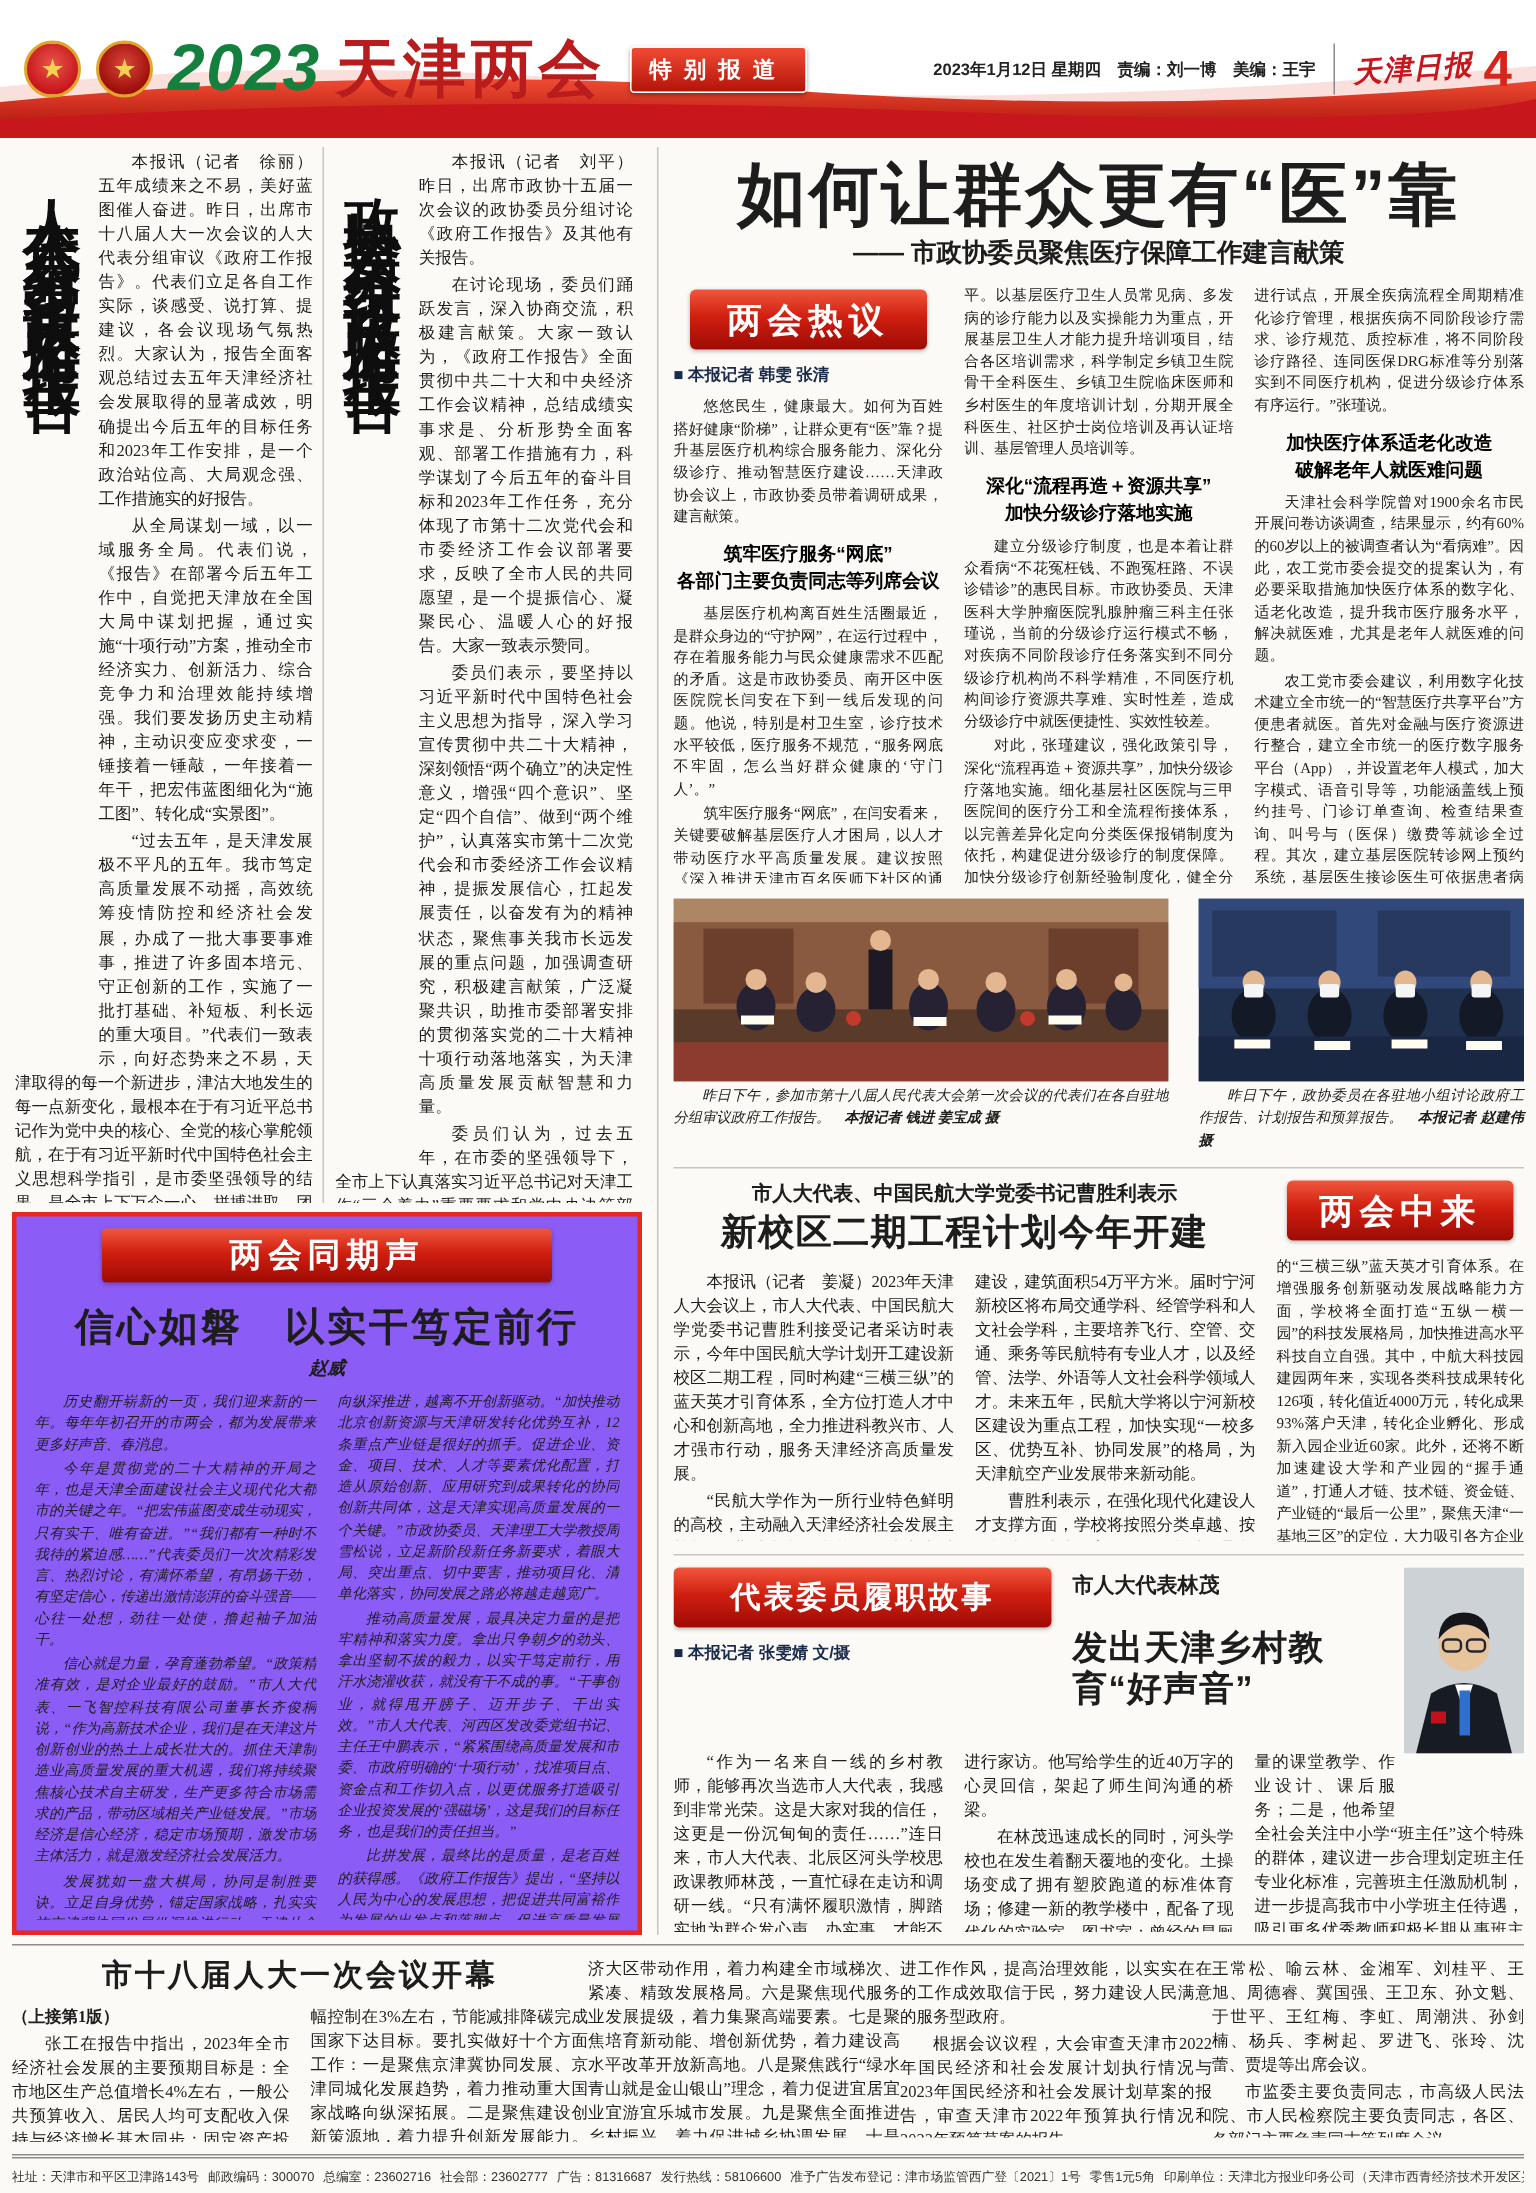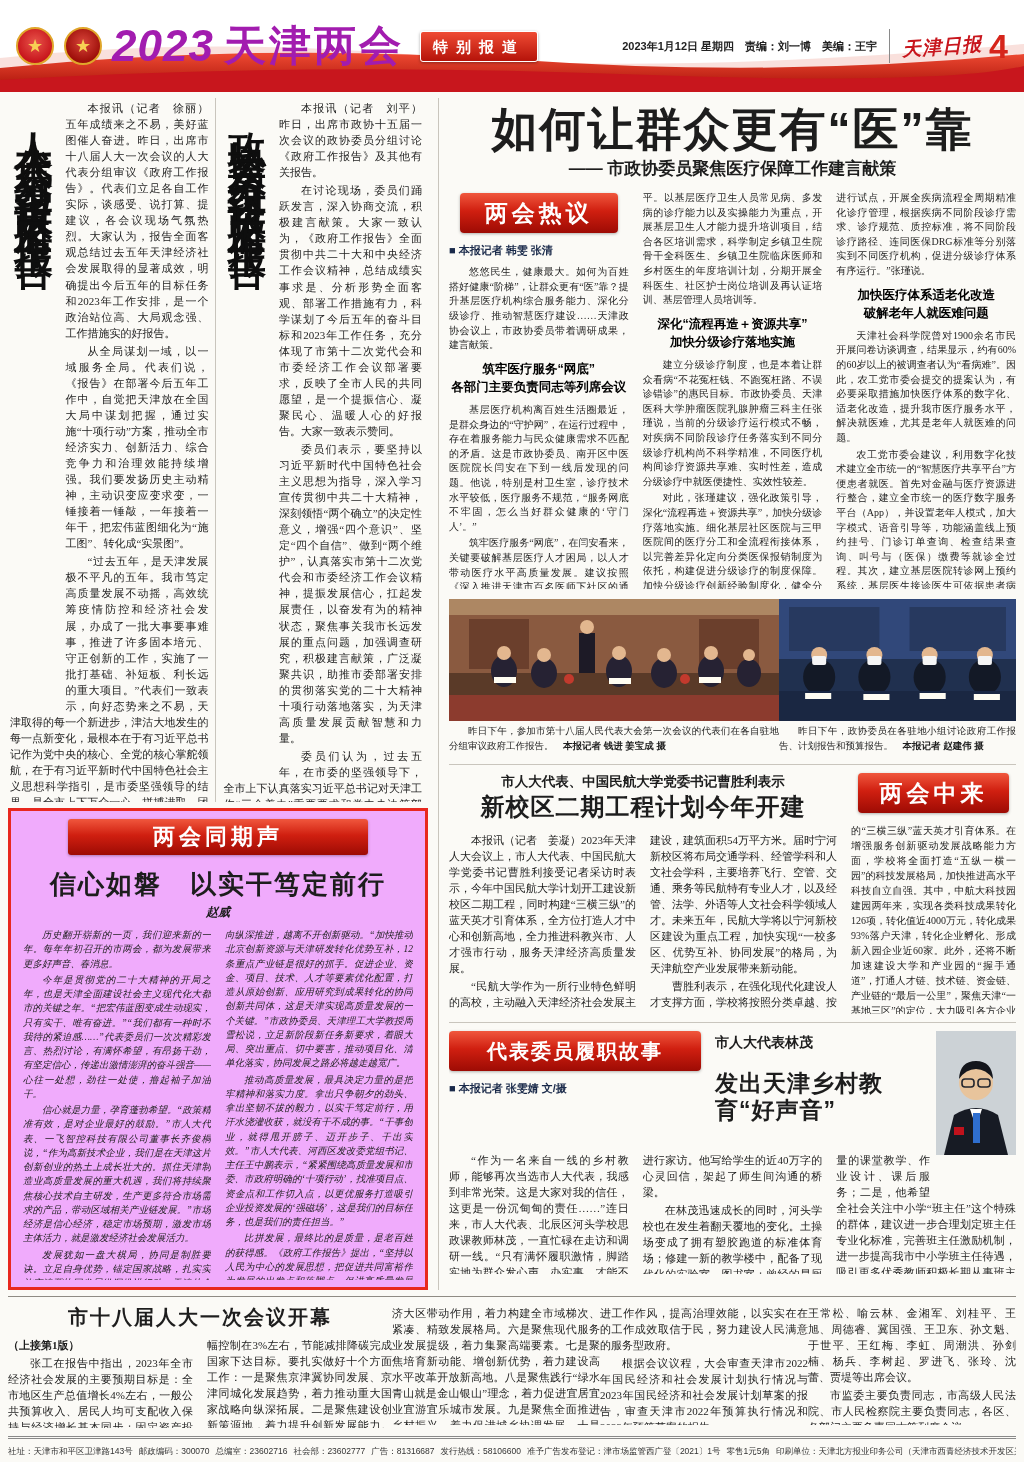--- a/index.html
+++ b/index.html
@@ -8,22 +8,22 @@
           font-family:"Liberation Serif", serif; color:#1d1d1d; overflow:hidden; }
 
   
   .masthead { position:relative; height:92px; background:#fff; }
   .ribbon-svg { position:absolute; left:0; top:0; width:1024px; height:92px; display:block; }
   .mast-inner { position:absolute; inset:0; display:flex; align-items:center; padding:0 16px; gap:10px; z-index:2; }
   .emblem { width:38px; height:38px; border-radius:50%; display:flex; align-items:center; justify-content:center;
             font-size:18px; color:#f7d154; border:2px solid #e0a62a; flex:0 0 auto; }
   .emblem.nat { background:radial-gradient(circle at 50% 40%, #e8554a 0%, #c8161d 70%); }
   .emblem.cppcc { background:radial-gradient(circle at 50% 40%, #d8453a 0%, #9e0f0a 70%); }
-  .year { font:900 44px/1 "Liberation Sans", sans-serif; color:#a21caf; letter-spacing:1px; font-style:italic; }
-  .title-cn { font:900 42px/1 "Liberation Sans", sans-serif; color:#a21caf; letter-spacing:3px; }
+  .year { font:900 44px/1 "Liberation Sans", sans-serif; color:#15803d; letter-spacing:1px; font-style:italic; }
+  .title-cn { font:900 42px/1 "Liberation Sans", sans-serif; color:#b91c1c; letter-spacing:3px; }
   .badge-special { background:linear-gradient(180deg,#ef4b33,#b5130a); color:#fff; border:1px solid #fff;
                    font:700 15px/1 "Liberation Sans", sans-serif; padding:7px 12px; letter-spacing:8px;
                    border-radius:3px; box-shadow:0 1px 3px rgba(0,0,0,.35); margin-left:6px; }
   .mast-right { margin-left:auto; display:flex; align-items:center; gap:12px; font-family:"Liberation Sans", sans-serif; }
   .dateline { font-size:11px; font-weight:700; color:#222; white-space:nowrap; }
   .paper { display:flex; align-items:center; gap:7px; border-left:1px solid #8a8a8a; padding-left:12px; }
   .paper-name { font:italic 900 19px/1 "DejaVu Serif", serif; color:#c8161d; transform:rotate(-4deg); letter-spacing:1px; }
   .page-no { font:900 34px/1 "Liberation Sans", sans-serif; color:#d6251b; }
 
   
@@ -36,21 +36,21 @@
   .v-article { flex:1; padding:2px 6px 0 2px; overflow:hidden; }
   .v-article.second { border-left:1px solid #c9c5bd; padding-left:8px; }
   .vhead { float:left; writing-mode:vertical-rl; text-orientation:upright;
            font-family:"Liberation Sans", sans-serif; font-weight:900; font-size:38px; line-height:1.2;
            letter-spacing:9px; color:#0e0e0e; margin:2px 10px 6px 0; height:594px; }
   .v-article.second .vhead { height:660px; }
   .para { text-indent:2em; margin:0 0 2px 0; font-size:11px; line-height:1.46; text-align:justify; }
   .para.flush { text-indent:0; }
 
   
-  .voice-box { margin-top:6px; border:3px solid #e8281e; height:482px; padding:8px 12px; overflow:hidden; background:#f0abfc; }
+  .voice-box { margin-top:6px; border:3px solid #e8281e; height:482px; padding:8px 12px; overflow:hidden; background:#8b5cf6; }
   .voice-badge { width:300px; margin:0 auto; text-align:center; color:#fff; border-radius:3px;
                  background:linear-gradient(180deg,#f0573d,#d01f10 45%,#9d0b04);
                  font:900 22px/36px "Liberation Sans", sans-serif; letter-spacing:4px; box-shadow:0 1px 3px rgba(0,0,0,.3); }
   .voice-title { text-align:center; font:900 26px/1.2 "Liberation Sans", sans-serif; margin:14px 0 6px; letter-spacing:2px; }
   .voice-author { text-align:center; font:italic 700 12px/1 "DejaVu Serif", serif; margin-bottom:10px; }
   .voice-cols { display:flex; gap:14px; }
   .vcol { flex:1; min-width:0; height:352px; overflow:hidden; }
   .vcol .para { font-style:italic; font-size:9.5px; line-height:1.5; }
 
   
@@ -59,21 +59,21 @@
   .lead-cols { display:flex; gap:14px; height:398px; overflow:hidden; }
   .lcol { flex:1; min-width:0; font-size:10px; line-height:1.48; text-align:justify; overflow:hidden; }
   .badge-red { color:#fff; text-align:center; border-radius:4px;
                background:linear-gradient(180deg,#f0573d,#d01f10 45%,#9d0b04);
                font:900 23px/40px "Liberation Sans", sans-serif; letter-spacing:4px; box-shadow:0 1px 3px rgba(0,0,0,.3); }
   .badge-hot { width:88%; margin:2px auto 10px; }
   .byline { font:700 11px/1.3 "Liberation Sans", sans-serif; color:#1a2a4a; margin:2px 0 8px; }
   .subhead { text-align:center; font:700 12.5px/1.45 "Liberation Sans", sans-serif; margin:7px 0; color:#000; }
   .lcol .para, .lcol p { font-size:10px; }
 
-  .photo-row { display:flex; gap:0; margin-top:10px; }
+  .photo-row { display:flex; gap:20px; margin-top:10px;font-style:italic; }
   figure { margin:0; }
   .photo-fig.pleft { width:330px; flex:0 0 auto; }
   .photo-fig.pright { flex:1; min-width:0; }
   .photo-box { display:block; width:100%; height:122px; }
   figcaption { font-size:9.5px; line-height:1.45; margin-top:4px; text-align:justify; text-indent:2em; }
   .credit { font-weight:700; font-family:"Liberation Sans", sans-serif; }
 
   
   .caac { border-top:1px solid #c9c5bd; margin-top:10px; padding-top:8px; display:flex; gap:14px; height:250px; overflow:hidden; }
   .caac-main { width:388px; flex:0 0 auto; }

